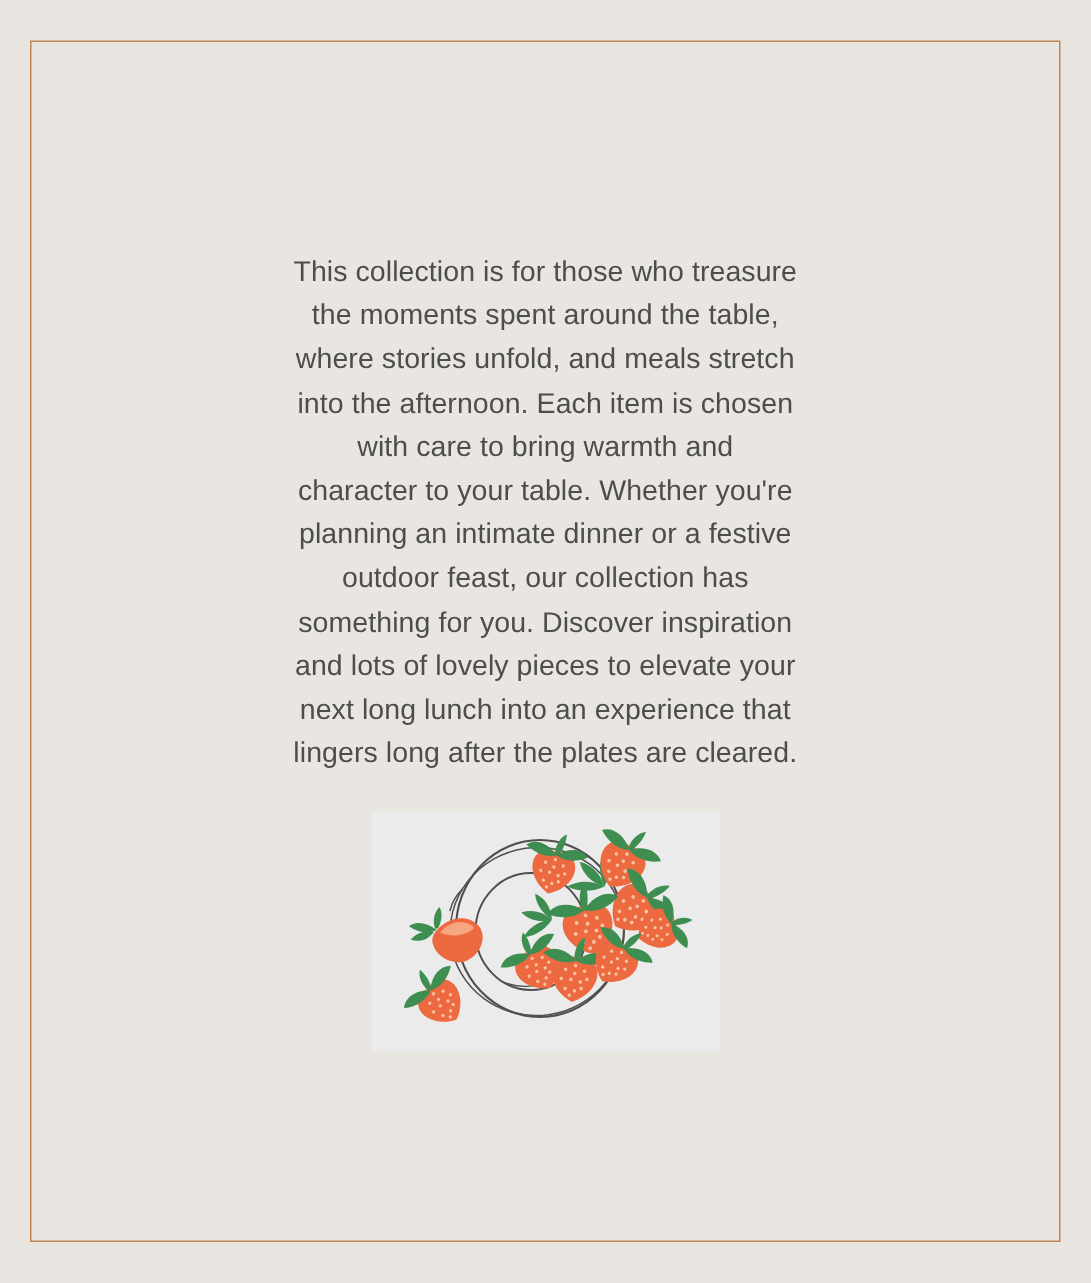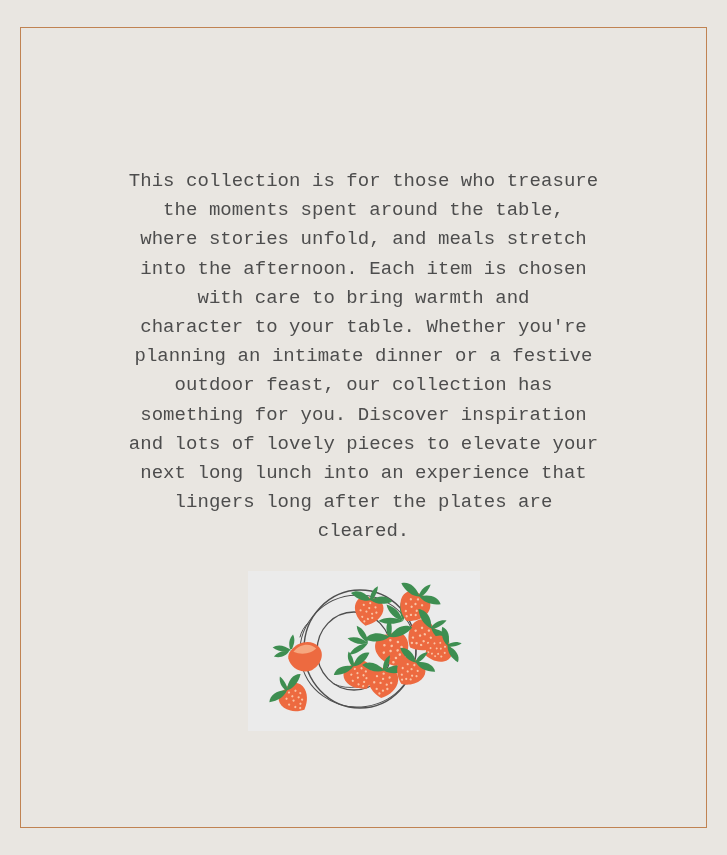--- a/index.html
+++ b/index.html
@@ -22,21 +22,20 @@
   }
   .desc {
     margin: 139px auto 0;
     width: 470px;
     text-align: center;
     white-space: pre-line;
     font-size: 19px;
     line-height: 29.2px;
     letter-spacing: 0.05px;
     color: #4d4d4d;
-    font-family: Liberation Mono, monospace;
   }
   .illus {
     width: 232px;
     height: 160px;
     margin: 24px auto 0;
     background: #ebebeb;
   }
   .illus svg { display: block; }
 </style>
 </head>

